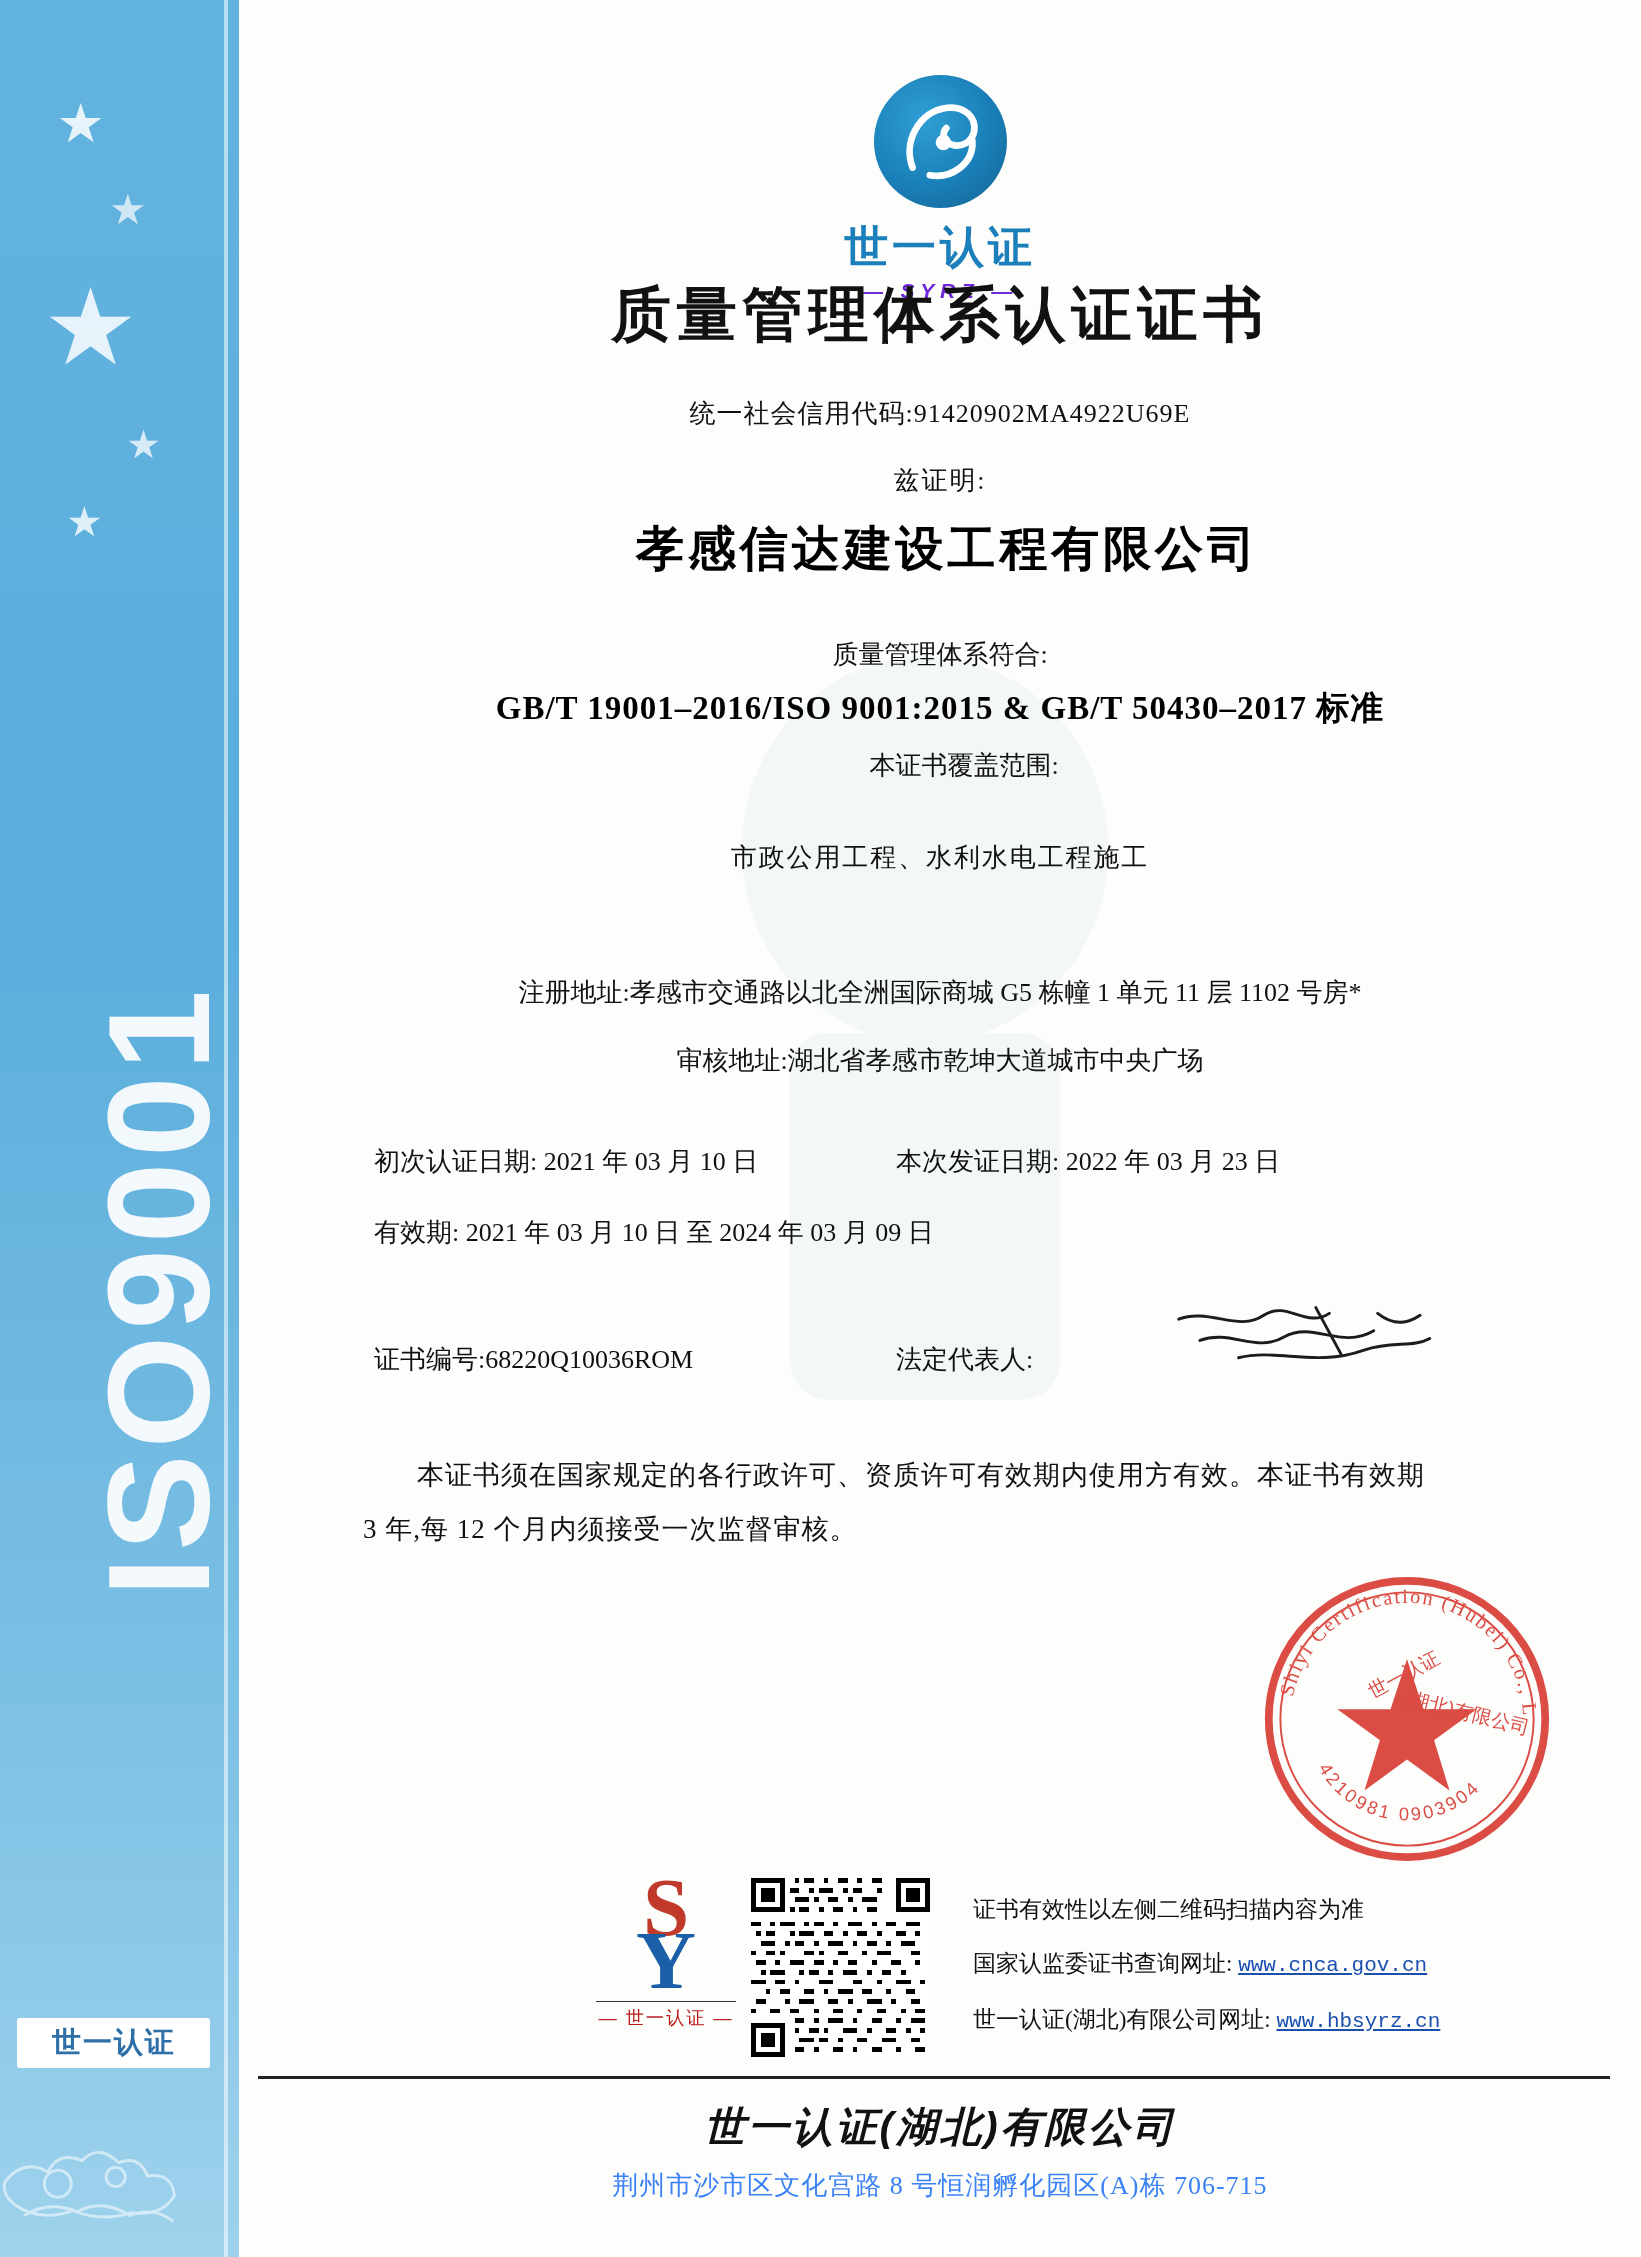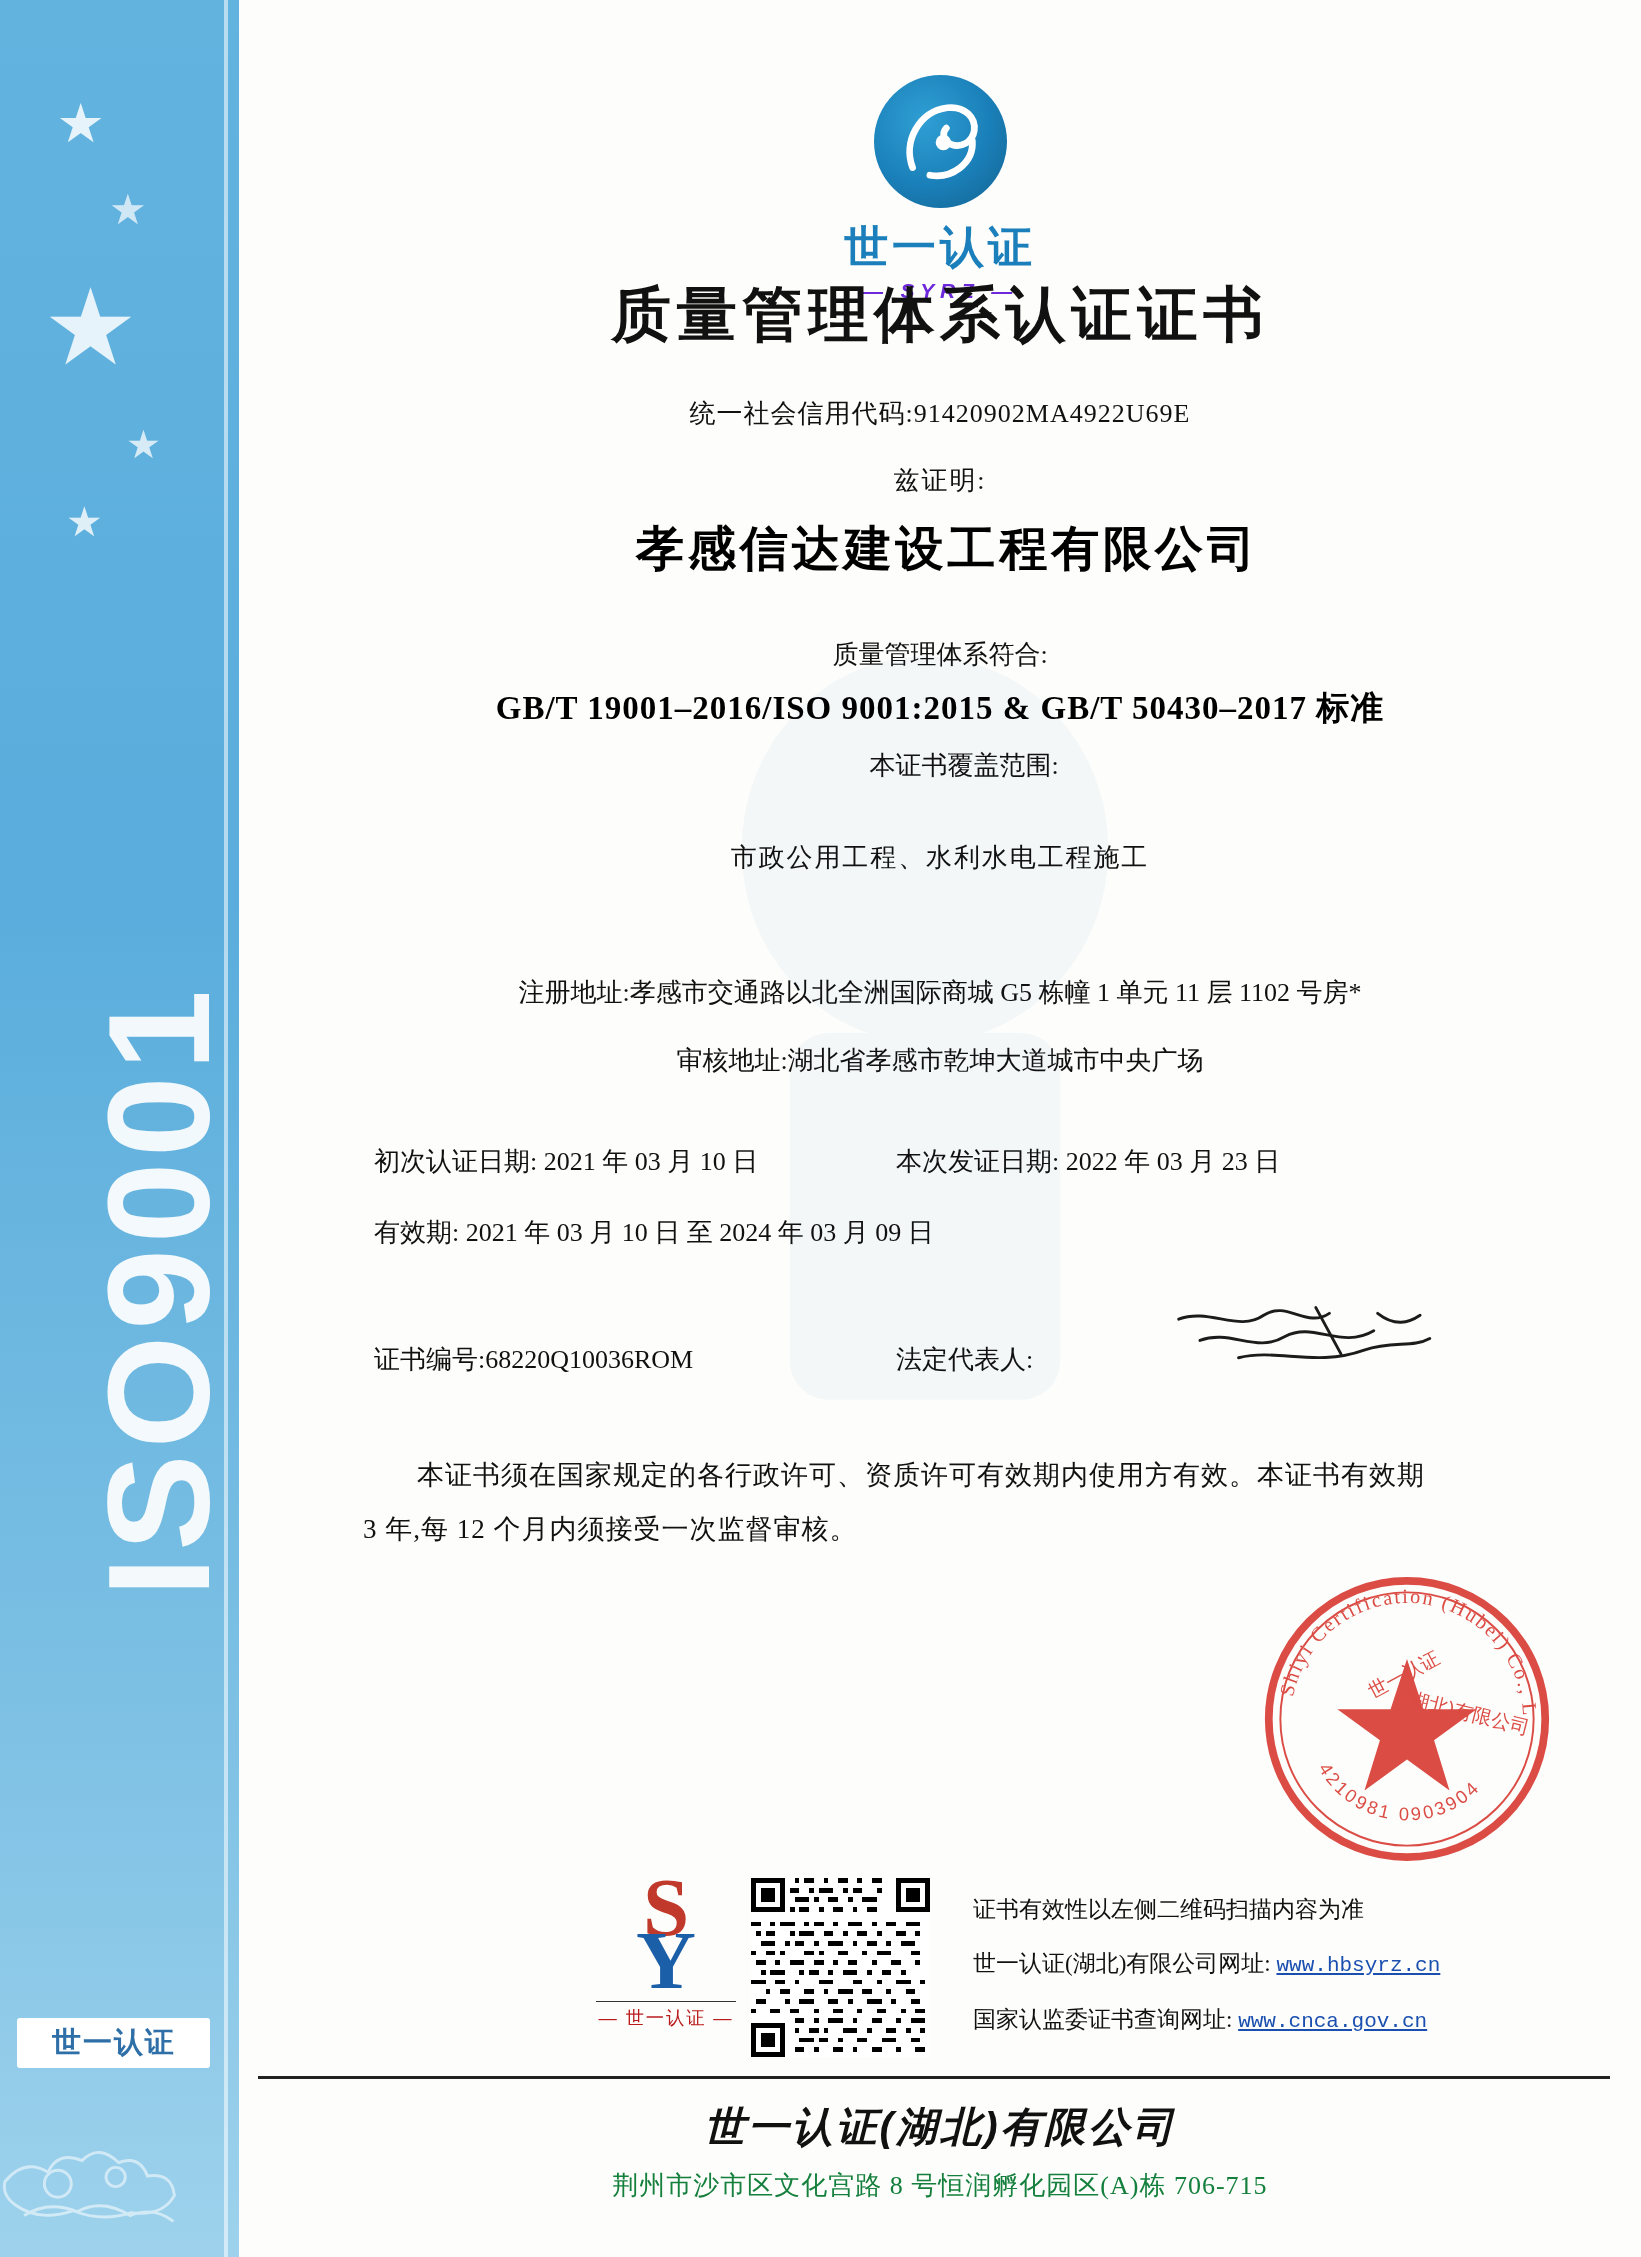--- a/index.html
+++ b/index.html
@@ -175,21 +175,21 @@
   .hr{
     position:absolute;left:19.3px;top:2076px;width:1352px;height:2.9px;background:#222;
   }
   .org-name{
     position:absolute;left:0;right:0;top:2100px;text-align:center;
     font-family:"Liberation Sans", sans-serif;
     font-size:41px;font-weight:700;color:#111;letter-spacing:2.9px;font-style:italic;
   }
   .org-addr{
     position:absolute;left:0;right:0;top:2168px;text-align:center;
-    font-size:26px;color:#15803d;letter-spacing:1px;
+    font-size:26px;color:#3b82f6;letter-spacing:1px;
   }
 </style>
 </head>
 <body>
 
 <div class="page">
 
   <div class="left-band">
     <div class="band-inner-line"></div>
 
@@ -451,27 +451,27 @@
           <rect x="21" y="35" width="1" height="1"></rect>
           <rect x="25" y="35" width="2" height="1"></rect>
           <rect x="30" y="35" width="1" height="1"></rect>
           <rect x="34" y="35" width="2" height="1"></rect>
       </g>
     </svg>
 
     <div class="footlinks">
       <div>证书有效性以左侧二维码扫描内容为准</div>
       <div>
+        <span>国家认监委证书查询网址:</span>
+        <a href="#">www.cnca.gov.cn</a>
+      </div>
+      <div>
         <span>世一认证(湖北)有限公司网址:</span>
         <a href="#">www.hbsyrz.cn</a>
       </div>
-      <div>
-        <span>国家认监委证书查询网址:</span>
-        <a href="#">www.cnca.gov.cn</a>
-      </div>
     </div>
 
     <div class="hr"></div>
     <div class="org-name">世一认证(湖北)有限公司</div>
     <div class="org-addr">荆州市沙市区文化宫路 8 号恒润孵化园区(A)栋 706-715</div>
 
   </div>
 </div>
 
 

